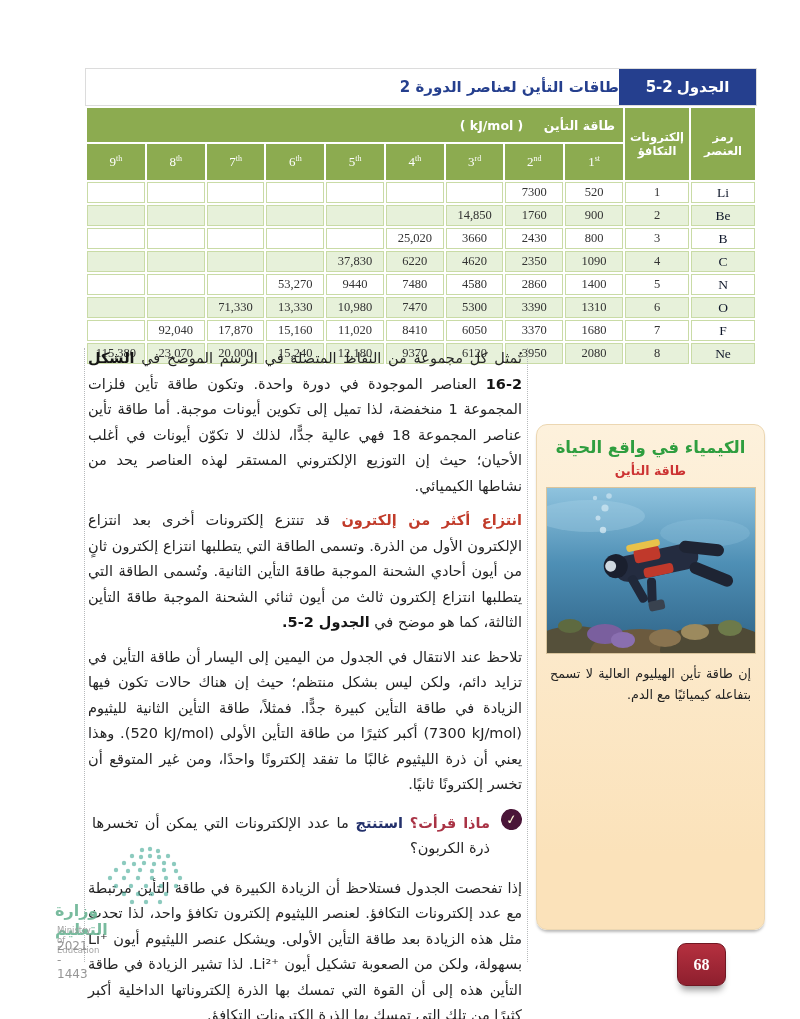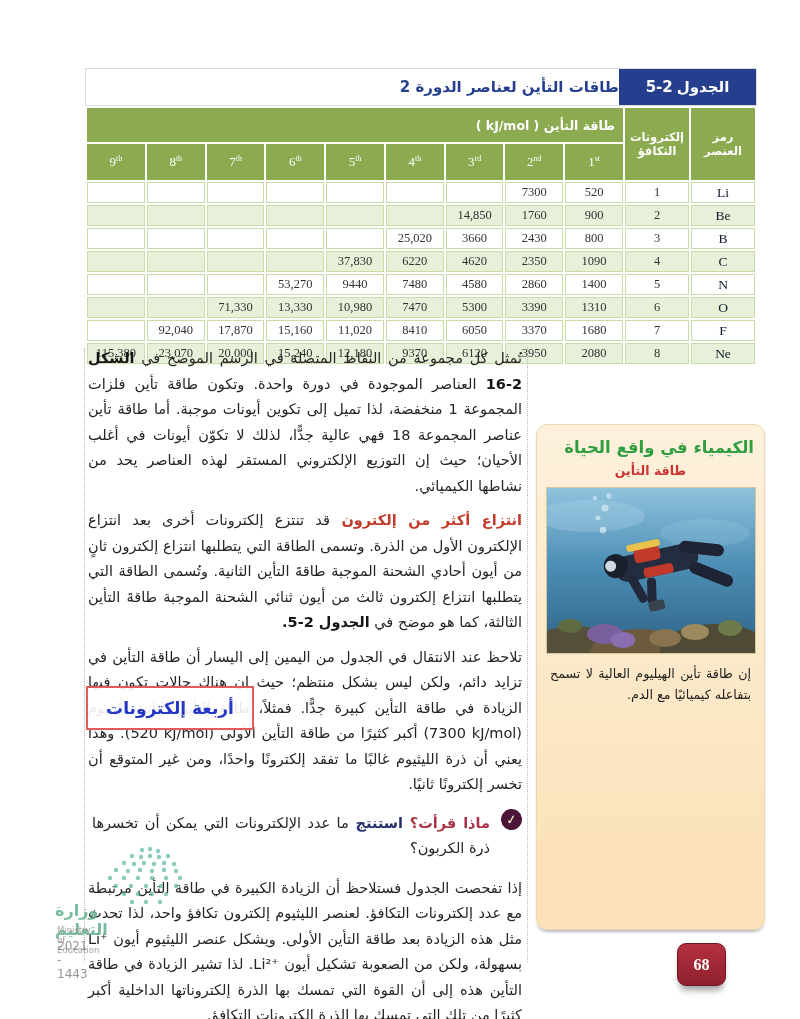--- a/index.html
+++ b/index.html
@@ -10,21 +10,21 @@
   .table-wrap{position:absolute;left:85px;top:68px;width:672px;}
   .t-title-row{display:flex;flex-direction:row;direction:rtl;height:38px;border:1px solid #dcdcdc;box-sizing:border-box;background:#fff;}
   .t-label{width:137px;background:var(--table-blue);color:#fff;font-weight:bold;font-size:15px;
            display:flex;align-items:center;justify-content:center;gap:4px;}
   .t-title{flex:1;display:flex;align-items:center;color:var(--title-navy);
            font-weight:bold;font-size:15px;}
   table.ion{width:672px;border-collapse:separate;border-spacing:2px;table-layout:fixed;direction:rtl;margin-top:0;}
   col.c-sym{width:64px;}col.c-val{width:64px;}
   th.gh{background:var(--table-green);color:#fff;font-size:11.5px;font-weight:bold;text-align:center;vertical-align:middle;padding:2px;}
   th.en-h{text-align:right;padding-right:8px;height:30px;font-size:12.5px;}
-  th.en-h span{vertical-align:middle;}
+  th.en-h span{vertical-align:middle;margin-left:16px;}
   tr.ordrow th{background:var(--table-green);color:#fff;font-family:"Liberation Serif",serif;
                font-weight:normal;font-size:13px;height:36px;text-align:center;padding:0;}
   tr.ordrow sup{font-size:8px;}
   td{height:21px;padding:0 3px;text-align:center;background:#fff;border:1px solid var(--grid);
      font-family:"Liberation Serif",serif;font-size:12.5px;color:#333;box-sizing:border-box;}
   tr.alt td{background:var(--row-alt);}
   td.sym{font-size:13.5px;color:#0f172a;}
 
   
   .guide{position:absolute;top:348px;height:614px;width:0;border-left:1px dotted #a5a8ab;opacity:.8;}
@@ -45,21 +45,21 @@
   
   .annotation{position:absolute;left:86px;top:686px;width:164px;height:40px;border:2px solid var(--annot-border);
               background:rgba(255,255,255,.9);display:flex;align-items:center;justify-content:center;
               color:var(--annot-blue);font-weight:bold;font-size:17px;z-index:5;}
 
   
   .sidebar{position:absolute;left:536px;top:424px;width:229px;height:506px;border-radius:11px;
            background:linear-gradient(180deg,var(--sidebar-bg1) 0%,var(--sidebar-bg2) 85%);
            border:1px solid #ecd7b2;box-shadow:0 3px 3px -1px rgba(0,0,0,.28);
            direction:rtl;box-sizing:border-box;}
-  .sidebar h3{margin:13px 10px 0;color:var(--sidebar-green);font-size:16.5px;font-weight:bold;}
+  .sidebar h3{margin:13px 10px 0;text-align:center;color:var(--sidebar-green);font-size:16.5px;font-weight:bold;}
   .sidebar h4{margin:6px 10px 0;text-align:center;color:var(--sidebar-red);font-size:12.5px;font-weight:bold;}
   .photo{width:210px;height:167px;margin:9px auto 10px;overflow:hidden;border:1px solid #d9c49c;box-sizing:border-box;}
   .sidebar p{margin:0 13px 9px;text-align:justify;font-size:12.7px;line-height:20.5px;color:#222;}
 
   
   .watermark{position:absolute;left:0;top:0;pointer-events:none;z-index:6;}
   .wm-dots{position:absolute;left:86px;top:845px;opacity:.55;}
   .wm-ar{position:absolute;left:55px;top:901px;color:#62b08e;font-weight:bold;font-size:16px;opacity:.85;}
   .wm-en{position:absolute;left:57px;top:925px;color:#9a9a9a;font-size:8.5px;opacity:.9;}
   .wm-years{position:absolute;left:57px;top:939px;color:#8a8a8a;font-size:12px;direction:ltr;opacity:.9;}
@@ -236,23 +236,20 @@
     <p><span class="seg-lead">انتزاع أكثر من إلكترون </span><span>قد تنتزع إلكترونات أخرى بعد انتزاع الإلكترون الأول من الذرة. وتسمى الطاقة التي يتطلبها انتزاع إلكترون ثانٍ من أيون أحادي الشحنة الموجبة طاقةَ التأين الثانية. وتُسمى الطاقة التي يتطلبها انتزاع إلكترون ثالث من أيون ثنائي الشحنة الموجبة طاقةَ التأين الثالثة، كما هو موضح في </span><span class="seg-bold">الجدول </span><span class="seg-bold" dir="ltr">5-2</span><span class="seg-bold">.</span></p>
     <p><span>تلاحظ عند الانتقال في الجدول من اليمين إلى اليسار أن طاقة التأين في تزايد دائم، ولكن ليس بشكل منتظم؛ حيث إن هناك حالات تكون فيها الزيادة في طاقة التأين كبيرة جدًّا. فمثلاً، طاقة التأين الثانية لليثيوم </span><span dir="ltr">(7300 kJ/mol)</span><span> أكبر كثيرًا من طاقة التأين الأولى </span><span dir="ltr">(520 kJ/mol)</span><span>. وهذا يعني أن ذرة الليثيوم غالبًا ما تفقد إلكترونًا واحدًا، ومن غير المتوقع أن تخسر إلكترونًا ثانيًا.</span></p>
     <div class="reading">
       <span class="check">✓</span>
       <p style="margin:4px"><span class="seg-maroon">ماذا قرأت؟ </span><span class="seg-navy">استنتج </span><span>ما عدد الإلكترونات التي يمكن أن تخسرها ذرة الكربون؟</span></p>
     </div>
     <p><span>إذا تفحصت الجدول فستلاحظ أن الزيادة الكبيرة في طاقة التأين مرتبطة مع عدد إلكترونات التكافؤ. لعنصر الليثيوم إلكترون تكافؤ واحد، لذا تحدث مثل هذه الزيادة بعد طاقة التأين الأولى. ويشكل عنصر الليثيوم أيون </span><span dir="ltr">Li⁺</span><span> بسهولة، ولكن من الصعوبة تشكيل أيون </span><span dir="ltr">Li²⁺</span><span>. لذا تشير الزيادة في طاقة التأين هذه إلى أن القوة التي تمسك بها الذرة إلكتروناتها الداخلية أكبر كثيرًا من تلك التي تمسك بها الذرة إلكترونات التكافؤ.</span></p>
 
   </div>
 
-  <div class="annotation">
-    <span>أربعة إلكترونات</span>
-  </div>
 
   <aside class="sidebar">
     <h3>الكيمياء في واقع الحياة</h3>
     <h4>طاقة التأين</h4>
     <div class="photo">
       <svg width="210" height="167" viewBox="0 0 210 167">
         <defs>
           <linearGradient id="wg" x1="0" y1="0" x2="0" y2="1">
             <stop offset="0" stop-color="#8fc3de"></stop>
             <stop offset="0.45" stop-color="#4e8fb5"></stop>

